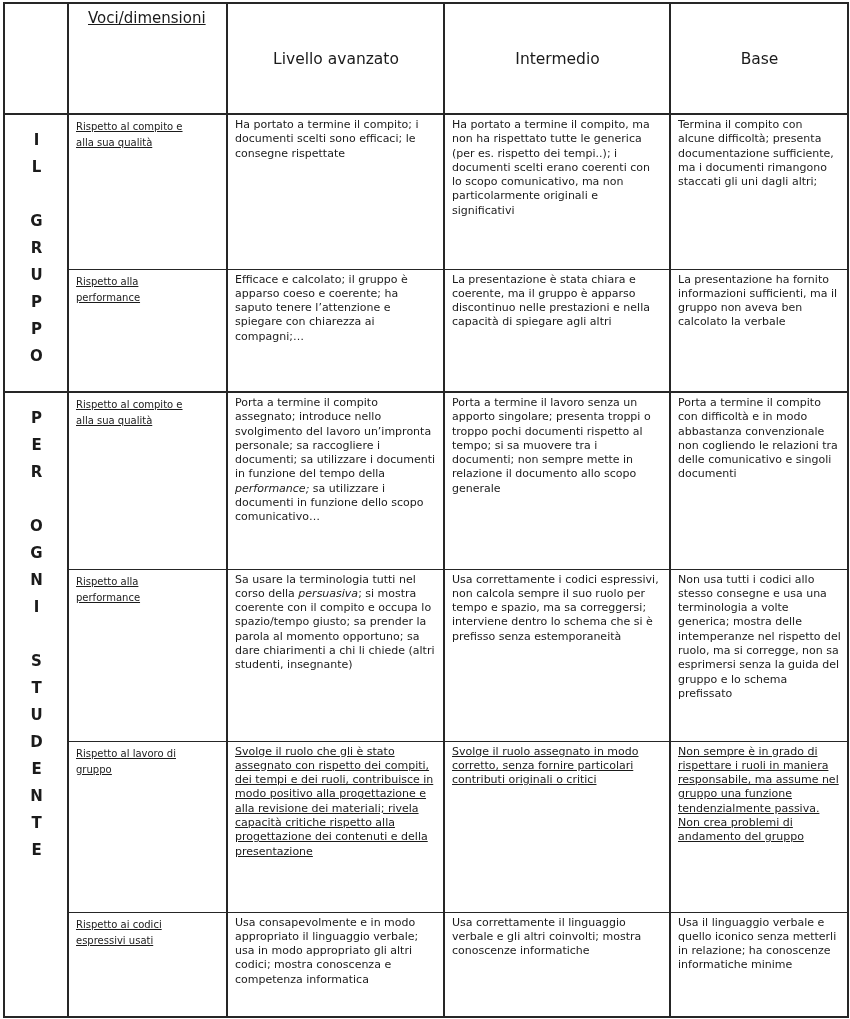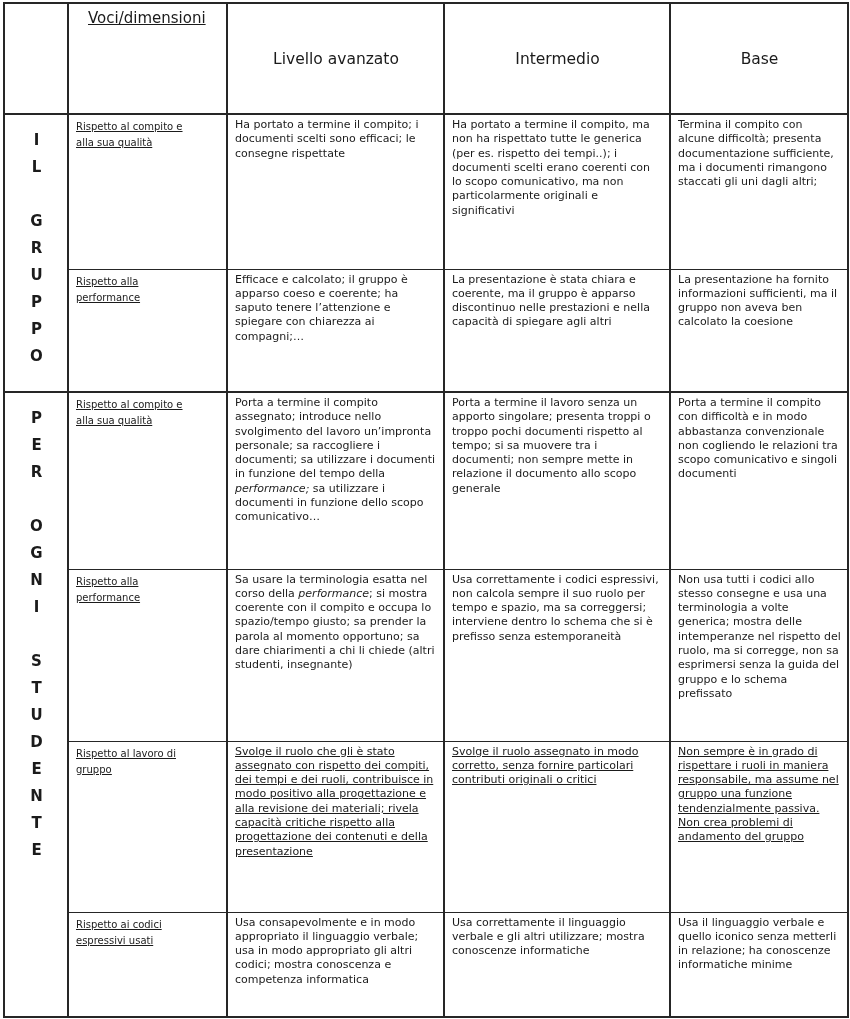--- a/index.html
+++ b/index.html
@@ -93,21 +93,21 @@
         </td>
       <td class="dim"><span>Rispetto al compito e alla sua qualità</span></td>
       <td class="cell"><span>Ha  portato a termine il compito; i documenti scelti sono efficaci; le consegne rispettate</span></td>
       <td class="cell"><span>Ha portato a termine il compito, ma non ha rispettato tutte le generica (per es. rispetto dei tempi..); i documenti scelti erano coerenti con lo scopo comunicativo, ma non particolarmente originali e significativi</span></td>
       <td class="cell"><span>Termina il compito con alcune difficoltà; presenta documentazione sufficiente, ma i documenti rimangono staccati gli uni dagli altri;</span></td>
     </tr>
     <tr class="r2">
       <td class="dim"><span>Rispetto alla performance</span></td>
       <td class="cell"><span>Efficace e calcolato; il gruppo è apparso coeso e coerente; ha saputo tenere l’attenzione e spiegare con chiarezza ai compagni;…</span></td>
       <td class="cell"><span>La presentazione è stata chiara e coerente, ma il gruppo è apparso discontinuo nelle prestazioni e nella capacità di spiegare agli altri</span></td>
-      <td class="cell"><span>La presentazione ha fornito informazioni sufficienti, ma il gruppo non aveva ben calcolato la coesione</span></td>
+      <td class="cell"><span>La presentazione ha fornito informazioni sufficienti, ma il gruppo non aveva ben calcolato la verbale</span></td>
     </tr>
     <tr class="r3 gsep">
       <td class="group" rowspan="4">
           <div class="vl">P</div>
           <div class="vl">E</div>
           <div class="vl">R</div>
           <div class="vl"></div>
           <div class="vl">O</div>
           <div class="vl">G</div>
           <div class="vl">N</div>
@@ -118,34 +118,34 @@
           <div class="vl">U</div>
           <div class="vl">D</div>
           <div class="vl">E</div>
           <div class="vl">N</div>
           <div class="vl">T</div>
           <div class="vl">E</div>
         </td>
       <td class="dim"><span>Rispetto al compito e alla sua qualità</span></td>
       <td class="cell"><span>Porta a termine il compito assegnato; introduce nello svolgimento del lavoro un’impronta personale; sa raccogliere i documenti; sa utilizzare i  documenti in funzione del tempo della </span><span class="it">performance;</span><span> sa utilizzare i documenti in funzione dello scopo comunicativo…</span></td>
       <td class="cell"><span>Porta a termine il lavoro senza un apporto singolare; presenta troppi o troppo pochi documenti rispetto al tempo; si sa muovere tra i documenti; non sempre mette in relazione il documento allo scopo generale</span></td>
-      <td class="cell"><span>Porta a termine il compito con difficoltà e in modo abbastanza convenzionale non cogliendo le relazioni tra scopo comunicativo e singoli documenti</span></td>
+      <td class="cell"><span>Porta a termine il compito con difficoltà e in modo abbastanza convenzionale non cogliendo le relazioni tra delle comunicativo e singoli documenti</span></td>
     </tr>
     <tr class="r4">
       <td class="dim"><span>Rispetto alla performance</span></td>
-      <td class="cell"><span>Sa usare la terminologia esatta nel corso della </span><span class="it">performance</span><span>; si mostra coerente con il compito e occupa lo spazio/tempo giusto; sa prender la parola al momento opportuno; sa dare chiarimenti a chi li chiede (altri studenti, insegnante)</span></td>
+      <td class="cell"><span>Sa usare la terminologia tutti nel corso della </span><span class="it">persuasiva</span><span>; si mostra coerente con il compito e occupa lo spazio/tempo giusto; sa prender la parola al momento opportuno; sa dare chiarimenti a chi li chiede (altri studenti, insegnante)</span></td>
       <td class="cell"><span>Usa correttamente i codici espressivi, non calcola sempre il suo ruolo per tempo e spazio, ma sa correggersi; interviene dentro lo schema che si è prefisso senza estemporaneità</span></td>
       <td class="cell"><span>Non usa tutti i codici allo stesso consegne e usa una terminologia a volte generica; mostra delle intemperanze nel rispetto del ruolo, ma si corregge, non sa esprimersi senza la guida del gruppo e lo schema prefissato</span></td>
     </tr>
     <tr class="r5">
       <td class="dim"><span>Rispetto al lavoro di gruppo</span></td>
       <td class="cell"><span>Svolge il ruolo che gli è stato assegnato con rispetto dei compiti, dei tempi e dei ruoli, contribuisce in modo positivo alla progettazione e alla revisione dei materiali; rivela capacità critiche rispetto alla progettazione dei contenuti e della presentazione</span></td>
       <td class="cell"><span>Svolge il ruolo assegnato in modo corretto, senza fornire particolari contributi originali o critici</span></td>
       <td class="cell"><span>Non sempre è in grado di rispettare i ruoli in maniera responsabile, ma assume nel gruppo una funzione tendenzialmente passiva. Non crea problemi di andamento del gruppo</span></td>
     </tr>
     <tr class="r6">
       <td class="dim"><span>Rispetto ai codici espressivi usati</span></td>
       <td class="cell"><span>Usa consapevolmente e in modo appropriato il linguaggio verbale; usa in modo appropriato gli altri codici; mostra conoscenza e competenza informatica</span></td>
-      <td class="cell"><span>Usa correttamente il linguaggio verbale e gli altri utilizzare; mostra conoscenze informatiche</span></td>
+      <td class="cell"><span>Usa correttamente il linguaggio verbale e gli altri coinvolti; mostra conoscenze informatiche</span></td>
       <td class="cell"><span>Usa il linguaggio verbale e quello iconico senza metterli in relazione; ha conoscenze informatiche minime</span></td>
     </tr>
   </tbody>
 </table>
 
 </body></html>

